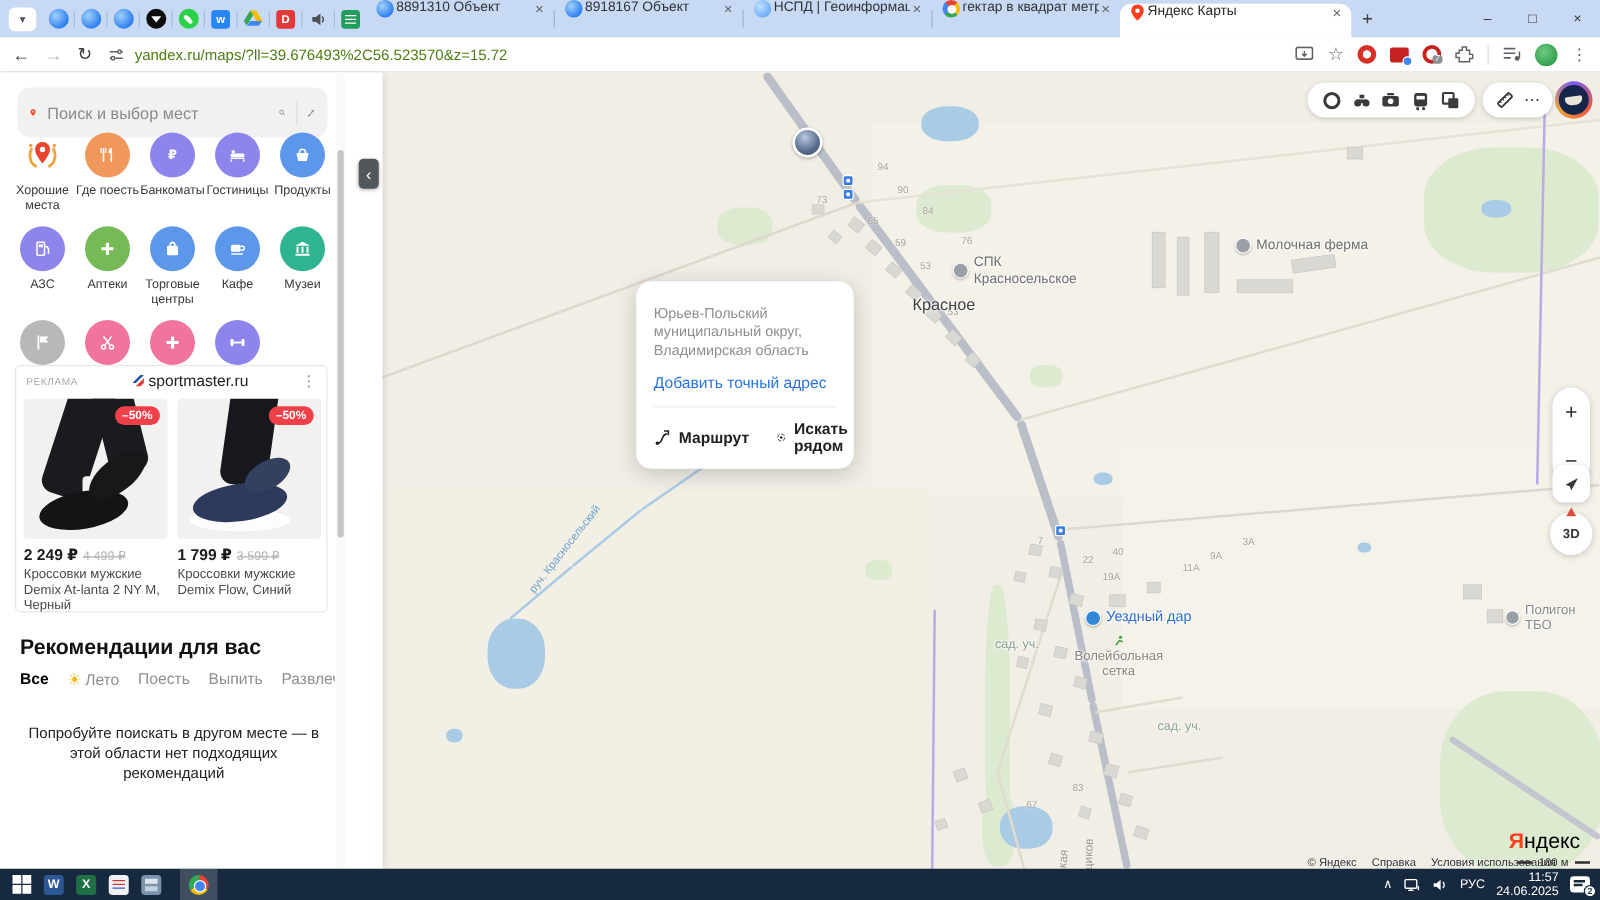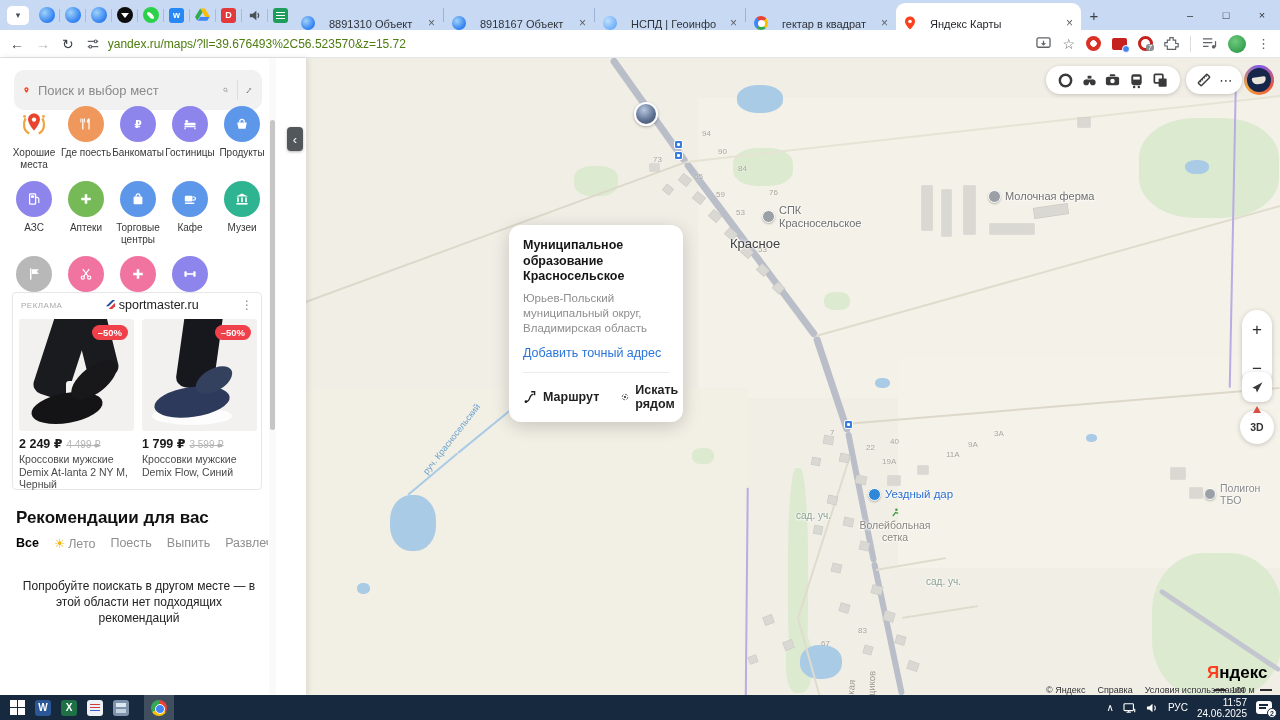--- a/index.html
+++ b/index.html
@@ -8,21 +8,21 @@
   .screen { position:relative; width:1280px; height:720px; background:#fff; overflow:hidden; }
 
   
   .tabstrip { position:absolute; left:0; top:0; width:1280px; height:30px; background:#c8d9f3; display:flex; align-items:center; }
   .pin-btn { width:22px; height:19px; background:#fff; border-radius:5px; display:flex; align-items:center; justify-content:center; font-size:9px; color:#49505a; margin:0 5px 0 7px; }
   .pin-ic { width:25px; height:100%; display:flex; align-items:center; justify-content:center; position:relative; }
   .pin-sep { width:1px; height:13px; background:#a6bcdc; }
   .ic16 { width:16px; height:16px; border-radius:50%; }
   .browser-blue { background:radial-gradient(circle at 35% 35%, #9fd2fa, #2f7ff0 70%); }
   .sq16 { width:15px; height:15px; border-radius:3px; display:flex; align-items:center; justify-content:center; color:#fff; font-size:9px; font-weight:bold; }
-  .tab { height:30px; display:flex; align-items:flex-end; gap:14px; padding:0 8px; width:150px; font-size:11px; color:#2f3338; position:relative; }
+  .tab { height:30px; display:flex; align-items:flex-start; gap:2px; padding:0 8px; width:150px; font-size:11px; color:#2f3338; position:relative; }
   .tab .ttl { flex:1; white-space:nowrap; overflow:hidden; }
   .tab .x { color:#5f6368; font-size:12px; flex:none; }
   .tab-sep { width:1px; height:14px; background:#9db3d6; }
   .tab.active { background:#fff; height:27px; margin-top:3px; border-radius:9px 9px 0 0; width:185px; color:#1f2227; }
   .newtab { width:26px; text-align:center; font-size:15px; color:#3c4043; }
   .winctl { position:absolute; right:0; top:0; height:30px; display:flex; }
   .winctl span { width:36px; display:flex; align-items:center; justify-content:center; font-size:11px; color:#30343a; }
 
   .addressbar { position:absolute; left:0; top:30px; width:1280px; height:28px; background:#fff; border-bottom:1px solid #e3e6ea; display:flex; align-items:center; padding:0 10px; gap:12px; }
   .nav-ic { font-size:14px; color:#3c4043; }
@@ -105,21 +105,21 @@
   .avatar-ring { position:absolute; left:966px; top:7px; width:30px; height:30px; border-radius:50%; background:conic-gradient(#7b5cf0,#f0573a,#f0a23a,#7b5cf0); display:flex; align-items:center; justify-content:center; z-index:35; }
   .avatar-in { width:24px; height:24px; border-radius:50%; background:#16264a; position:relative; overflow:hidden; }
   .avatar-in::after { content:""; position:absolute; left:5px; top:9px; width:14px; height:7px; background:#e8e4da; border-radius:2px 2px 6px 6px; transform:rotate(-8deg); }
 
   .zoomctl { position:absolute; left:964px; top:252px; width:30px; height:78px; background:#fff; border-radius:15px; box-shadow:0 1px 5px rgba(0,0,0,.2); z-index:35; display:flex; flex-direction:column; }
   .zoomctl span { flex:1; display:flex; align-items:center; justify-content:center; font-size:17px; color:#2b2b2b; }
   .locate { position:absolute; left:964px; top:314px; width:30px; height:30px; background:#fff; border-radius:9px; box-shadow:0 1px 5px rgba(0,0,0,.2); display:flex; align-items:center; justify-content:center; z-index:35; }
   .compass { position:absolute; left:962px; top:352px; width:34px; height:34px; background:#fff; border-radius:50%; box-shadow:0 1px 5px rgba(0,0,0,.2); display:flex; align-items:center; justify-content:center; font-size:10.5px; font-weight:bold; color:#333; z-index:35; }
   .compass .north { position:absolute; left:13px; top:-4px; width:0; height:0; border-left:4px solid transparent; border-right:4px solid transparent; border-bottom:7px solid #d94f43; }
 
-  .ylogo { position:absolute; left:929px; top:605px; font-size:17px; font-weight:bold; color:#000; z-index:14;text-align:center; }
+  .ylogo { position:absolute; left:929px; top:605px; font-size:17px; font-weight:normal; color:#000; z-index:14;text-align:center; }
   .ylogo b { color:#fc3f1d; }
   .attrib { position:absolute; left:768px; top:627px; display:flex; gap:12px; font-size:9px; color:#2e2e2e; z-index:14; text-shadow:0 0 2px #fff; }
   .scalebar { position:absolute; left:936px; top:627px; display:flex; align-items:center; gap:5px; font-size:9px; color:#2e2e2e; z-index:14; }
   .scalebar i { display:block; width:12px; height:1.5px; background:#2e2e2e; }
   .watermark { position:absolute; left:600px; top:498px; font-size:66px; font-weight:bold; color:rgba(255,255,255,.85); letter-spacing:4px; z-index:6; display:flex; align-items:center; gap:8px; }
   .wm-roof { width:0; height:0; border-left:26px solid transparent; border-right:26px solid transparent; border-bottom:40px solid rgba(255,255,255,.85); }
 
   
   .taskbar { position:absolute; left:0; bottom:0; width:1280px; height:25px; background:#17293e; display:flex; align-items:center; z-index:50; }
   .tb-ic { width:26px; height:25px; display:flex; align-items:center; justify-content:center; }
@@ -423,21 +423,20 @@
       <span class="hn" style="left:604px;top:399px">19А</span>
       <span class="hn" style="left:668px;top:392px">11А</span>
       <span class="hn" style="left:690px;top:382px">9А</span>
       <span class="hn" style="left:716px;top:371px">3А</span>
       <span class="hn" style="left:543px;top:581px">67</span>
       <span class="hn" style="left:580px;top:568px">83</span>
 
       <span class="marker-dot" style="left:312px;top:296px"></span>
 
       <div class="popup">
-        <div class="pp-title">Муниципальное образование Красносельское</div>
         <div class="pp-sub">Юрьев-Польский муниципальный округ, Владимирская область</div>
         <div class="pp-link">Добавить точный адрес</div>
         <div class="pp-hr"></div>
         <div class="pp-actions">
           <span class="pp-act">
             <svg width="14" height="14" viewBox="0 0 24 24">
                 <path d="M5 20c9 0 4-12 13-13" stroke="#1f1f1f" stroke-width="2.2" fill="none"></path>
                 <circle cx="5" cy="20" r="2.4" fill="#1f1f1f"></circle>
                 <path d="M14 3h6v6" stroke="#1f1f1f" stroke-width="2.2" fill="none"></path>
               </svg>

